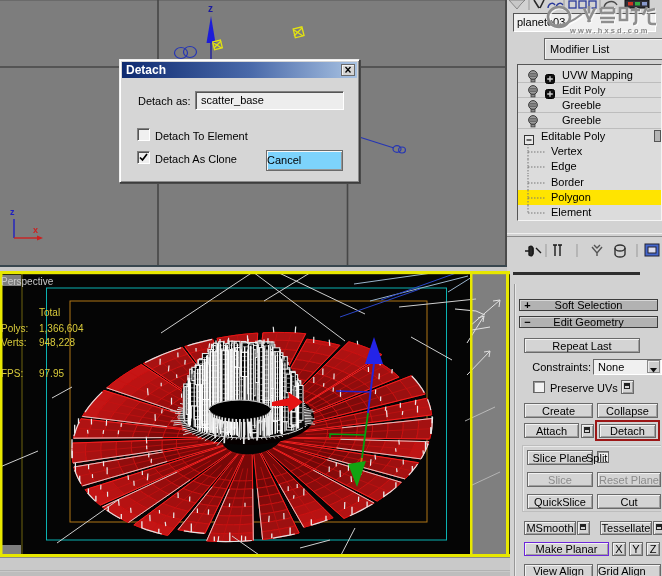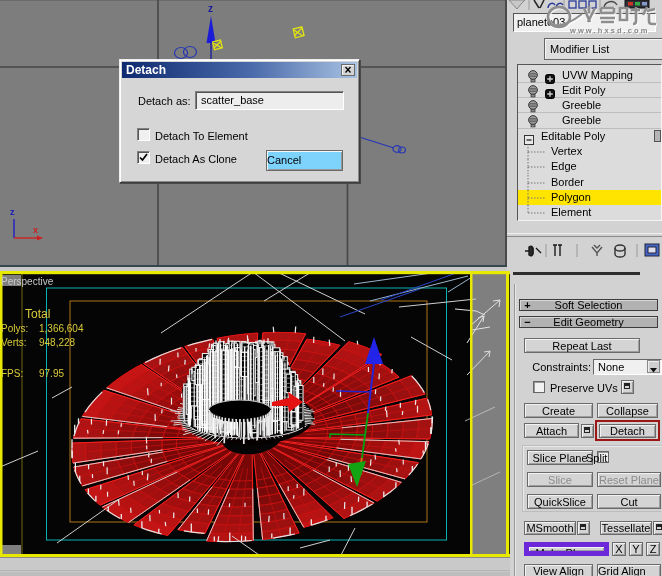--- a/index.html
+++ b/index.html
@@ -198,21 +198,21 @@
     <div style="position:absolute;left:527px;top:493.5px;width:66px;height:15px;background:#d4d4d4;border:1px solid #6a6a6a;box-shadow:inset 1px 1px 0 #f2f2f2,inset -1px -1px 0 #9e9e9e;font-size:11px;color:#000;text-align:center;line-height:14px;box-sizing:border-box;white-space:nowrap;overflow:hidden">QuickSlice</div>
     <div style="position:absolute;left:597px;top:493.5px;width:64px;height:15px;background:#d4d4d4;border:1px solid #6a6a6a;box-shadow:inset 1px 1px 0 #f2f2f2,inset -1px -1px 0 #9e9e9e;font-size:11px;color:#000;text-align:center;line-height:14px;box-sizing:border-box;white-space:nowrap;overflow:hidden">Cut</div>
     <div style="position:absolute;left:524px;top:520.5px;width:52px;height:14px;background:#d4d4d4;border:1px solid #6a6a6a;box-shadow:inset 1px 1px 0 #f2f2f2,inset -1px -1px 0 #9e9e9e;font-size:11px;color:#000;text-align:center;line-height:13px;box-sizing:border-box;white-space:nowrap;overflow:hidden">MSmooth</div>
     <div style="position:absolute;left:577px;top:520.5px;width:13px;height:14px;background:#d4d4d4;border:1px solid #6a6a6a;box-shadow:inset 1px 1px 0 #f2f2f2,inset -1px -1px 0 #9e9e9e;box-sizing:border-box">
       <span style="position:absolute;left:2px;top:2px;width:6px;height:6px;border:1.5px solid #222;border-top-width:3px"></span>
     </div>
     <div style="position:absolute;left:600px;top:520.5px;width:52px;height:14px;background:#d4d4d4;border:1px solid #6a6a6a;box-shadow:inset 1px 1px 0 #f2f2f2,inset -1px -1px 0 #9e9e9e;font-size:11px;color:#000;text-align:center;line-height:13px;box-sizing:border-box;white-space:nowrap;overflow:hidden">Tessellate</div>
     <div style="position:absolute;left:653px;top:520.5px;width:13px;height:14px;background:#d4d4d4;border:1px solid #6a6a6a;box-shadow:inset 1px 1px 0 #f2f2f2,inset -1px -1px 0 #9e9e9e;box-sizing:border-box">
       <span style="position:absolute;left:2px;top:2px;width:6px;height:6px;border:1.5px solid #222;border-top-width:3px"></span>
     </div>
-    <div style="position:absolute;left:524px;top:542px;width:85px;height:14px;background:#d4d4d4;border:5px solid #6d28d9;box-shadow:inset 1px 1px 0 #f2f2f2,inset -1px -1px 0 #9e9e9e;font-size:11px;color:#000;text-align:center;line-height:13px;box-sizing:border-box;white-space:nowrap;overflow:hidden">Make Planar</div>
+    <div style="position:absolute;left:524px;top:542px;width:85px;height:14px;background:#d4d4d4;border:1px solid #6d28d9;box-shadow:inset 1px 1px 0 #f2f2f2,inset -1px -1px 0 #9e9e9e;font-size:11px;color:#000;text-align:center;line-height:13px;box-sizing:border-box;white-space:nowrap;overflow:hidden">Make Planar</div>
     <div style="position:absolute;left:612px;top:542px;width:14px;height:14px;background:#d4d4d4;border:1px solid #6a6a6a;box-shadow:inset 1px 1px 0 #f2f2f2,inset -1px -1px 0 #9e9e9e;font-size:11px;color:#000;text-align:center;line-height:13px;box-sizing:border-box;white-space:nowrap;overflow:hidden">X</div>
     <div style="position:absolute;left:629px;top:542px;width:14px;height:14px;background:#d4d4d4;border:1px solid #6a6a6a;box-shadow:inset 1px 1px 0 #f2f2f2,inset -1px -1px 0 #9e9e9e;font-size:11px;color:#000;text-align:center;line-height:13px;box-sizing:border-box;white-space:nowrap;overflow:hidden">Y</div>
     <div style="position:absolute;left:646px;top:542px;width:14px;height:14px;background:#d4d4d4;border:1px solid #6a6a6a;box-shadow:inset 1px 1px 0 #f2f2f2,inset -1px -1px 0 #9e9e9e;font-size:11px;color:#000;text-align:center;line-height:13px;box-sizing:border-box;white-space:nowrap;overflow:hidden">Z</div>
     <div style="position:absolute;left:524px;top:563.5px;width:69px;height:14px;background:#d4d4d4;border:1px solid #6a6a6a;box-shadow:inset 1px 1px 0 #f2f2f2,inset -1px -1px 0 #9e9e9e;font-size:11px;color:#000;text-align:center;line-height:13px;box-sizing:border-box;white-space:nowrap;overflow:hidden">View Align</div>
     <div style="position:absolute;left:597px;top:563.5px;width:64px;height:14px;background:#d4d4d4;border:1px solid #6a6a6a;box-shadow:inset 1px 1px 0 #f2f2f2,inset -1px -1px 0 #9e9e9e;font-size:11px;color:#000;line-height:13px;box-sizing:border-box;white-space:nowrap;overflow:hidden">Grid Align</div>
 <svg width="125" height="36" viewBox="0 0 125 36" style="position:absolute;left:536px;top:2px">
 <g fill="none" stroke="#ffffff" stroke-width="3" opacity="0.7" transform="translate(1,1)">
 <ellipse cx="23" cy="15" rx="11" ry="10"></ellipse>
 <path d="M13,22 Q27,27 46,12"></path>
 <path d="M48,6 l6,14 M59,6 l-7,14 M53,4 v7"></path>
@@ -2147,21 +2147,21 @@
 <rect x="0" y="283" width="510" height="3.5" fill="#e8e800"></rect>
 <rect x="0" y="0" width="2.5" height="287" fill="#e8e800"></rect>
 <rect x="470" y="0" width="2.5" height="287" fill="#e8e800"></rect>
 <rect x="506" y="0" width="3.2" height="287" fill="#e8e800"></rect>
 </svg>
 <div style="position:absolute;left:0;top:557px;width:510px;height:19px;background:#c9c9c9;border-top:1px solid #8a8a8a"></div>
 <div style="position:absolute;left:0;top:570px;width:510px;height:1px;background:#b2b2b2"></div>
 <div style="position:absolute;left:0;top:572px;width:510px;height:4px;background:#bdbdbd"></div>
 
 <div style="position:absolute;left:1px;top:276px;font-size:10px;color:#c8c8c8">Perspective</div>
-<div style="position:absolute;left:25px;top:307px;font-size:12px;color:#d9cb3c">Total</div>
+<div style="position:absolute;left:39px;top:307px;font-size:10px;color:#d9cb3c">Total</div>
 <div style="position:absolute;left:1px;top:323px;font-size:10px;color:#d9cb3c">Polys:</div>
 <div style="position:absolute;left:39px;top:323px;font-size:10px;color:#d9cb3c">1,366,604</div>
 <div style="position:absolute;left:1px;top:337px;font-size:10px;color:#d9cb3c">Verts:</div>
 <div style="position:absolute;left:39px;top:337px;font-size:10px;color:#d9cb3c">948,228</div>
 <div style="position:absolute;left:1px;top:368px;font-size:10px;color:#d9cb3c">FPS:</div>
 <div style="position:absolute;left:39px;top:368px;font-size:10px;color:#d9cb3c">97.95</div>
 
 <div style="position:absolute;left:119px;top:59px;width:241px;height:124px;background:#d6d6d6;border:1px solid;border-color:#efefef #3c3c3c #3c3c3c #efefef;box-shadow:inset 1px 1px 0 #fff, inset -1px -1px 0 #8a8a8a, 1px 1px 0 #4a4a4a;box-sizing:border-box">
 <div style="position:absolute;left:2px;top:2px;right:2px;height:16px;background:linear-gradient(to right,#0e2a70,#4a6aaa 55%,#a8c2e2)">
 <span style="position:absolute;left:4px;top:1px;font-size:12px;font-weight:bold;color:#fff">Detach</span>

